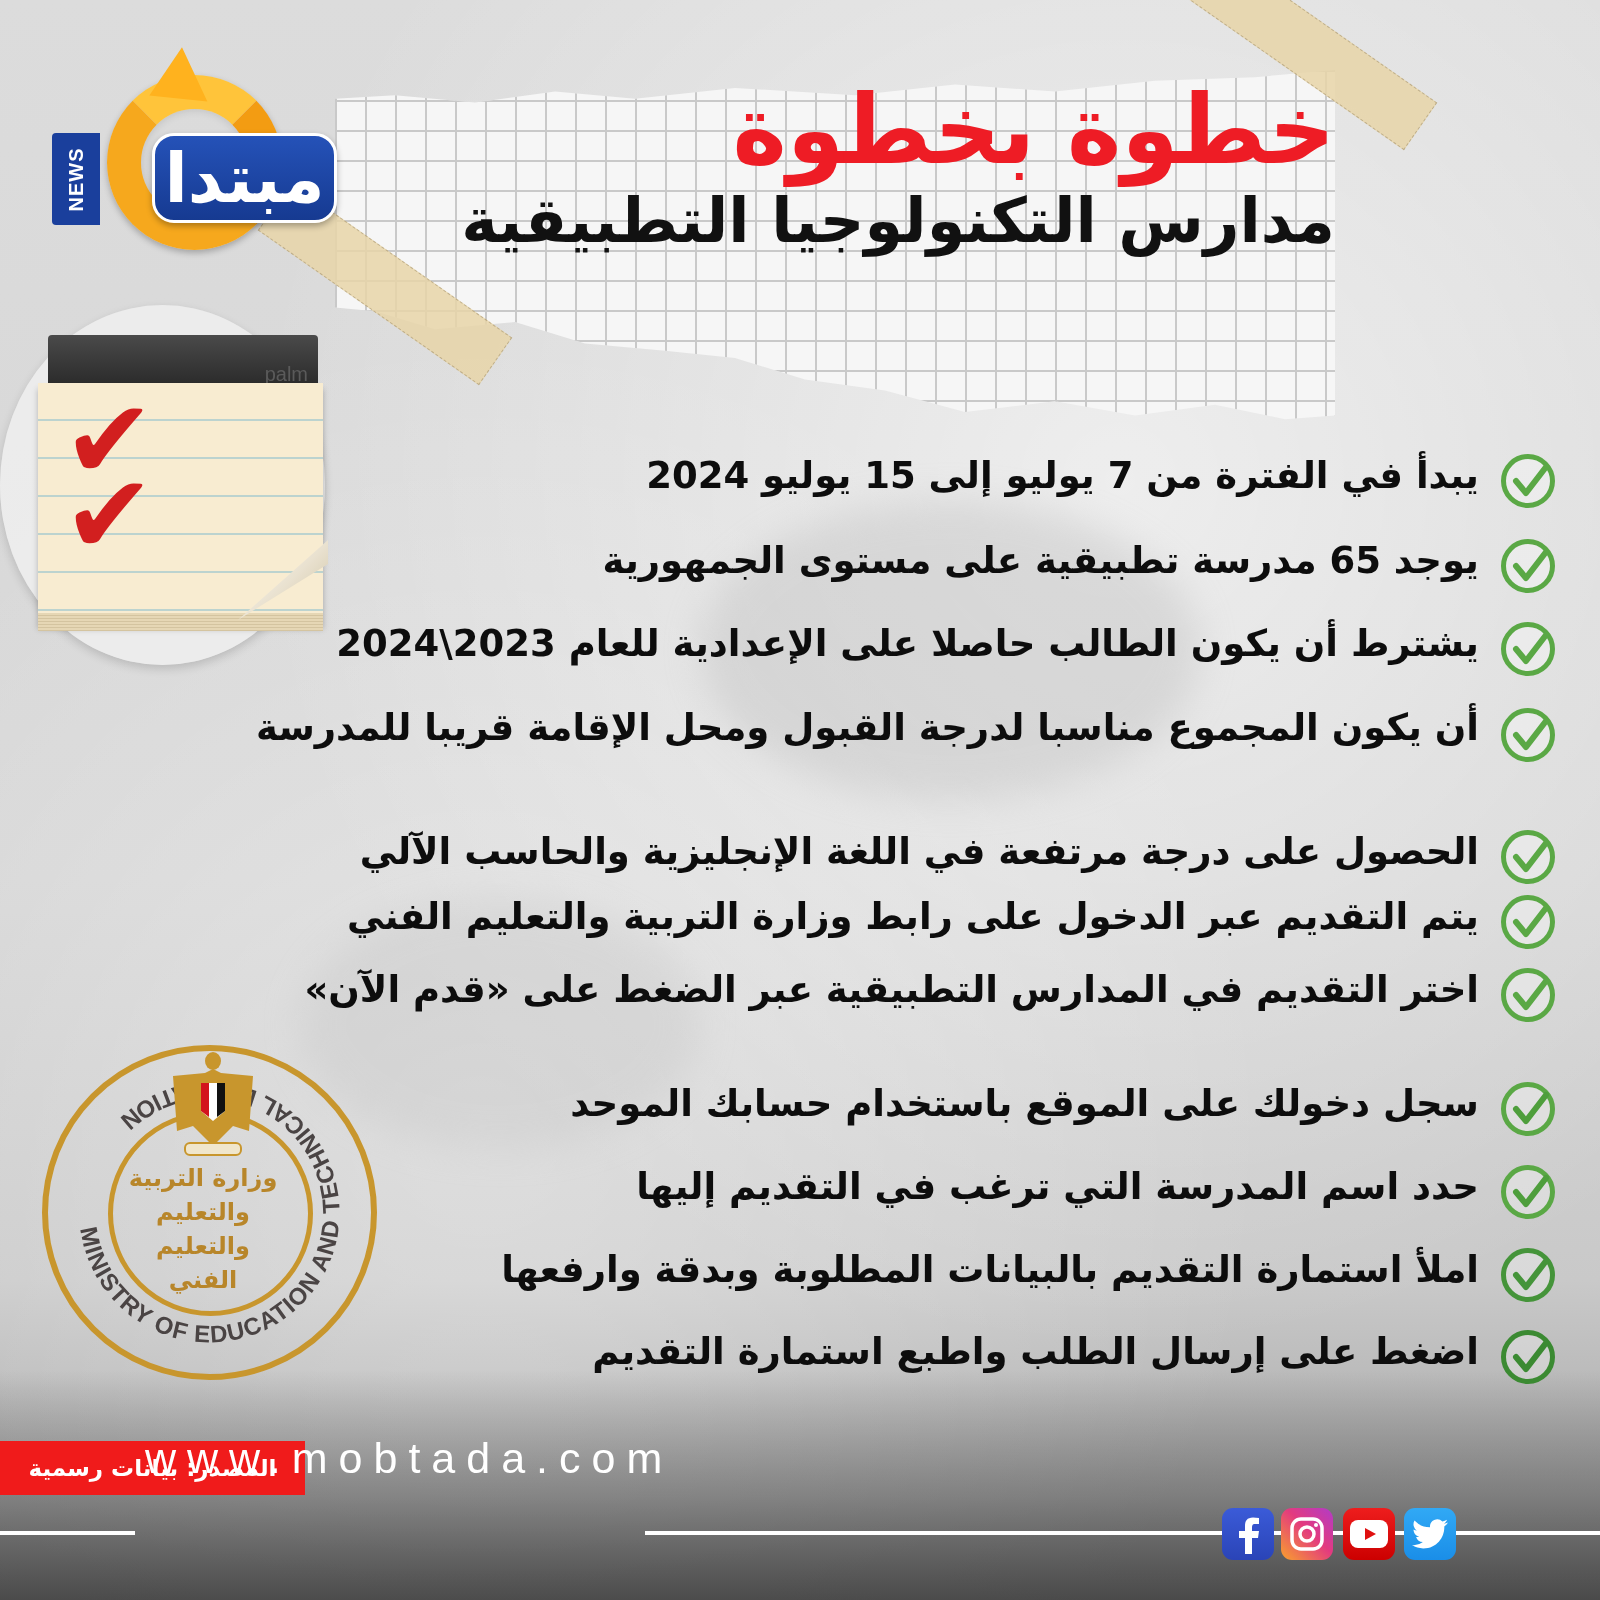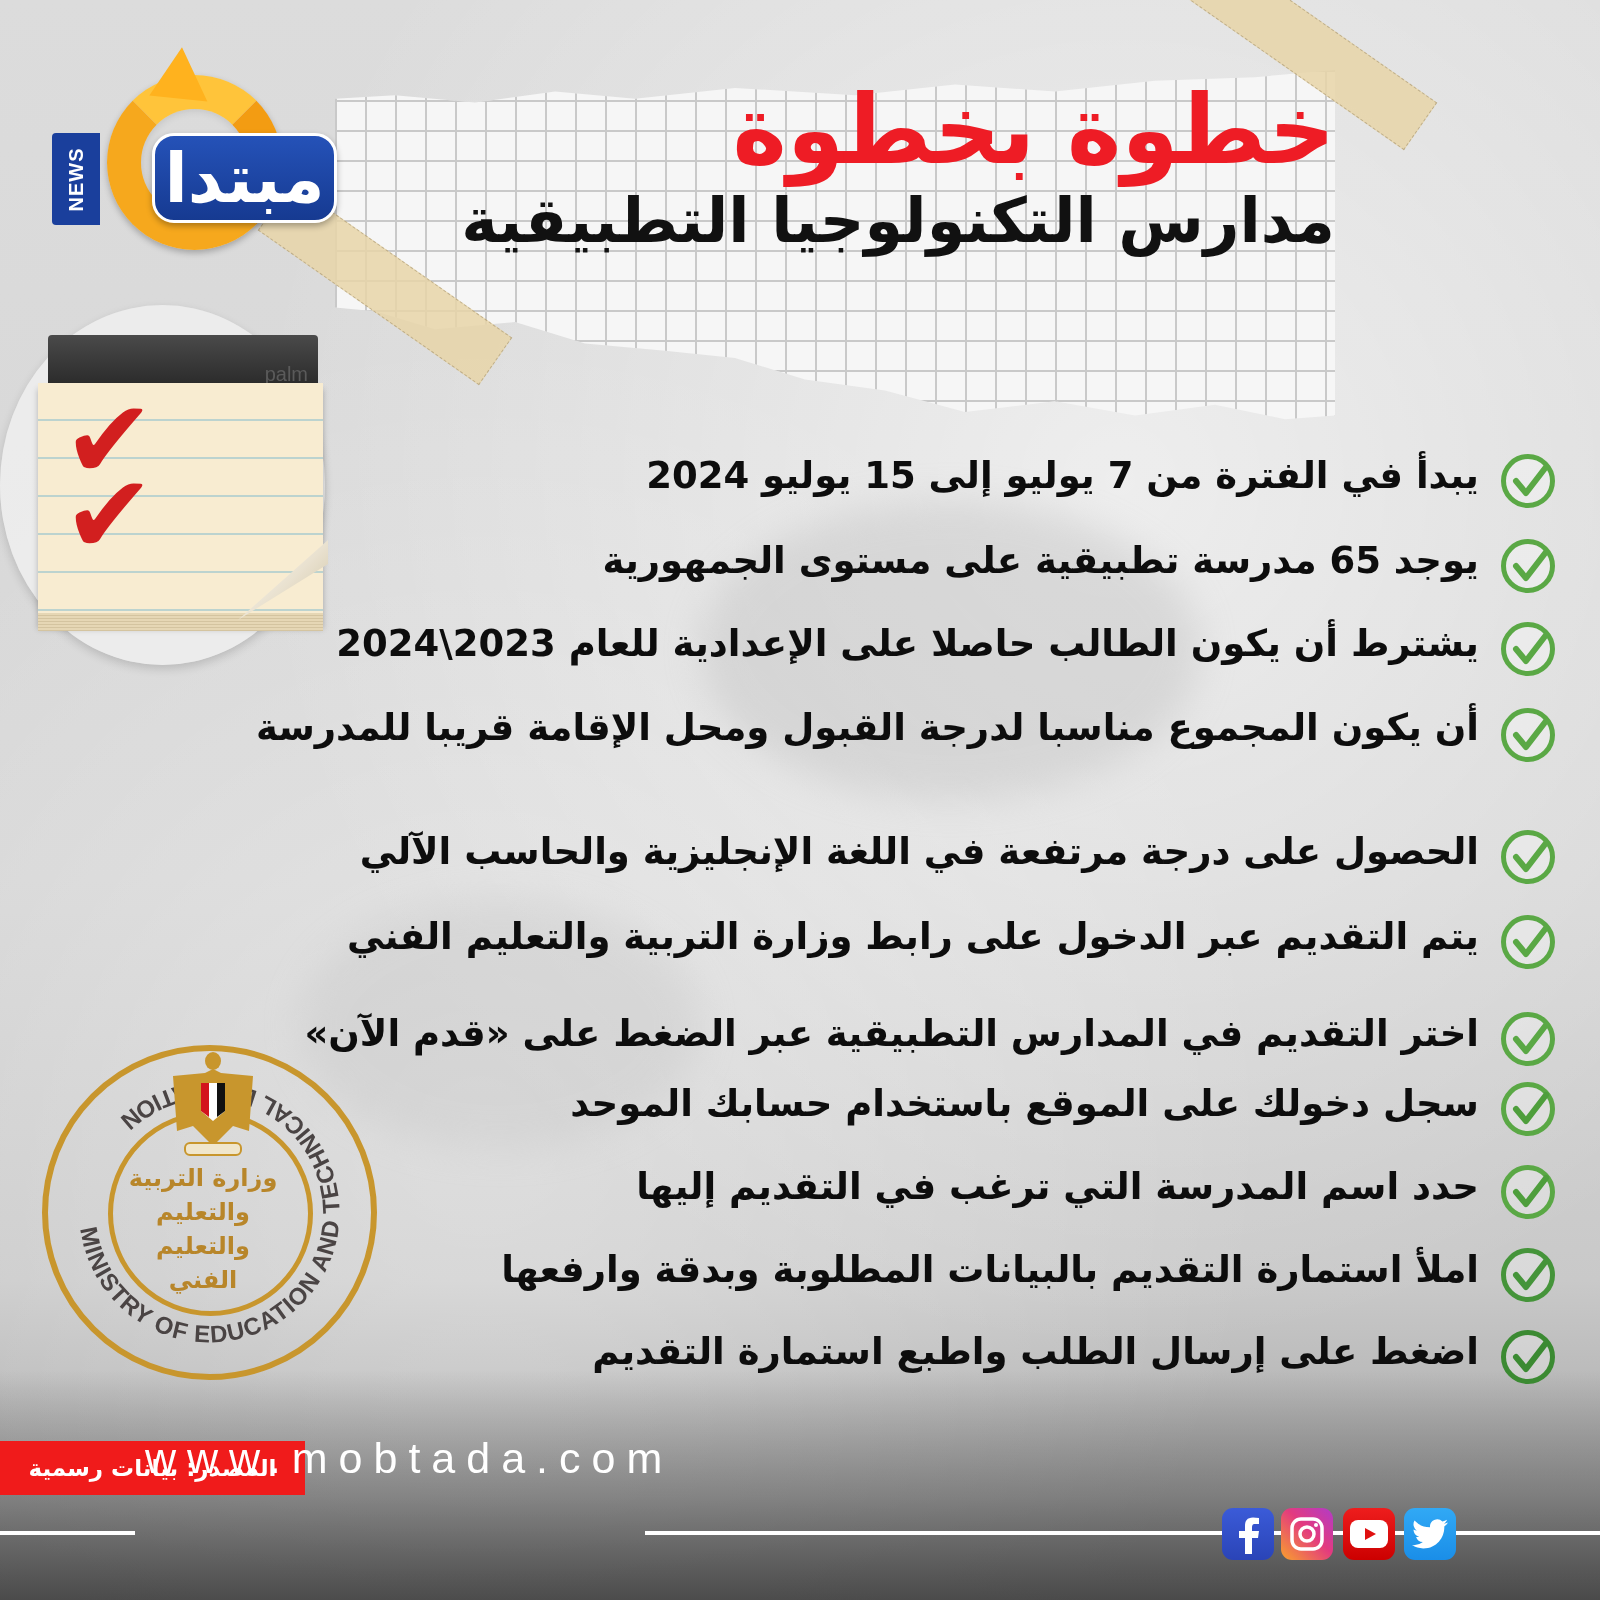--- a/index.html
+++ b/index.html
@@ -218,29 +218,29 @@
     <div class="item-text wrap" style="line-height:40px;">أن يكون المجموع مناسبا لدرجة القبول ومحل الإقامة قريبا للمدرسة</div>
   </div>
   <div class="item" style="top:380px;">
     <div class="check">
         <svg width="40" height="40" viewBox="0 0 40 40">
           <path d="M6 20 L16 32 L36 6" stroke="#5aa845" stroke-width="6" fill="none" stroke-linecap="round" stroke-linejoin="round"></path>
         </svg>
       </div>
     <div class="item-text">الحصول على درجة مرتفعة في اللغة الإنجليزية والحاسب الآلي</div>
   </div>
-  <div class="item" style="top:465px;">
+  <div class="item" style="top:445px;">
     <div class="check">
         <svg width="40" height="40" viewBox="0 0 40 40">
           <path d="M6 20 L16 32 L36 6" stroke="#5aa845" stroke-width="6" fill="none" stroke-linecap="round" stroke-linejoin="round"></path>
         </svg>
       </div>
     <div class="item-text">يتم التقديم عبر الدخول على رابط وزارة التربية والتعليم الفني</div>
   </div>
-  <div class="item" style="top:562px;">
+  <div class="item" style="top:518px;">
     <div class="check">
         <svg width="40" height="40" viewBox="0 0 40 40">
           <path d="M6 20 L16 32 L36 6" stroke="#5aa845" stroke-width="6" fill="none" stroke-linecap="round" stroke-linejoin="round"></path>
         </svg>
       </div>
     <div class="item-text">اختر التقديم في المدارس التطبيقية عبر الضغط على «قدم الآن»</div>
   </div>
   <div class="item" style="top:632px;">
     <div class="check">
         <svg width="40" height="40" viewBox="0 0 40 40">

